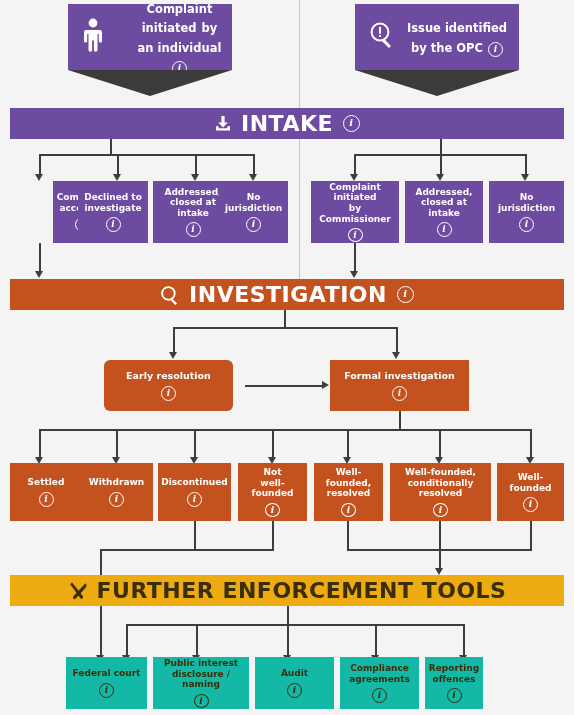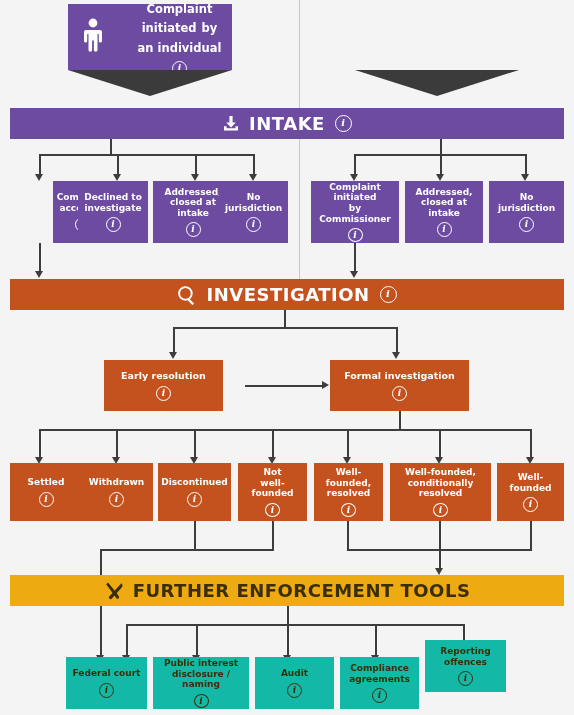--- a/index.html
+++ b/index.html
@@ -74,21 +74,21 @@
   .bar{
     position:absolute;
     left:10px;width:554px;
     display:flex;
     align-items:center;
     justify-content:center;
     box-sizing:border-box;
     font-weight:bold;
     letter-spacing:.5px;
   }
-  .bar .btext{font-size:18px;}
+  .bar .btext{font-size:22px;}
   .bar .bicon{margin-right:9px;display:flex;align-items:center;}
   .bar .info{margin:0 0 0 10px;}
   .bar-purple{background:#6c4ba0;color:#fff;}
   .bar-orange{background:#c4521f;color:#fff;}
   .bar-yellow{background:#eeaa11;color:#3b2e06;}
 
   
   .ln{position:absolute;background:#3d3d3d;}
   .vl{width:1.6px;}
   .hl{height:1.6px;}
@@ -123,20 +123,35 @@
       </svg>
     </span>
     <span class="tbody">
       <span class="ttext">Complaint initiated</span>
       <span class="ttext">by an individual</span>
       <span class="info">i</span>
     </span>
   </div>
   <div class="ribbon" style="left:68px;top:70px;"></div>
 
+  <div class="topcard" style="left:355px;top:4px;width:164px;height:66px;">
+    <span class="ticon">
+      <svg width="26" height="28" viewBox="0 0 26 28" aria-hidden="true">
+        <circle cx="11" cy="11" r="8.4" fill="none" stroke="#ffffff" stroke-width="2"></circle>
+        <rect x="10.1" y="5.8" width="1.9" height="7" fill="#ffffff"></rect>
+        <rect x="10.1" y="14.1" width="1.9" height="1.9" fill="#ffffff"></rect>
+        <rect x="15.5" y="17.6" width="3" height="10" fill="#ffffff" transform="rotate(-45 17 22)"></rect>
+      </svg>
+    </span>
+    <span class="tbody">
+      <span class="ttext">Issue identified</span>
+      <span class="ttext">by the OPC</span>
+      <span class="info">i</span>
+    </span>
+  </div>
   <div class="ribbon" style="left:355px;top:70px;"></div>
 
   <div class="bar bar-purple" style="top:108px;height:31px;">
     <span class="bicon">
       <svg width="18" height="18" viewBox="0 0 18 18" aria-hidden="true">
         <rect x="7.4" y="1" width="3.2" height="7" fill="#fff"></rect>
         <path d="M4.2 7.4 L9 12.6 L13.8 7.4 Z" fill="#fff"></path>
         <path d="M2 11.2 v4.4 h14 v-4.4 h-2.6 v2.1 h-8.8 v-2.1 z" fill="#fff"></path>
       </svg>
     </span>
@@ -215,21 +230,21 @@
     <span class="info big">i</span>
   </div>
 
   <div class="ln vl" style="left:284px;top:310px;height:18px;"></div>
   <div class="ln hl" style="left:173px;top:327px;width:224px;"></div>
   <div class="ln vl" style="left:173px;top:327px;height:26px;"></div>
   <div class="ln vl" style="left:396px;top:327px;height:26px;"></div>
   <div class="arrowhead" style="left:169.3px;top:352px;"></div>
   <div class="arrowhead" style="left:392.3px;top:352px;"></div>
 
-  <div class="node orange" style="left:104px;top:360px;width:119px;height:51px;font-size:9.5px;">
+  <div class="node orange" style="left:104px;top:360px;width:129px;height:51px;font-size:9.5px;border-radius:6px;">
     <span class="label">Early resolution</span>
     <span class="info">i</span>
   </div>
   <div class="node orange" style="left:330px;top:360px;width:139px;height:51px;font-size:9.5px;">
     <span class="label">Formal investigation</span>
     <span class="info">i</span>
   </div>
 
   <div class="ln hl" style="left:245px;top:385px;width:78px;"></div>
   <div class="arrowhead-r" style="left:322px;top:381.3px;"></div>
@@ -329,19 +344,19 @@
   </div>
   <div class="node yellow" style="left:255px;top:657px;width:79px;height:52px;font-size:9px;">
     <span class="label">Audit</span>
     <span class="info">i</span>
   </div>
   <div class="node yellow" style="left:340px;top:657px;width:79px;height:52px;font-size:9px;">
     <span class="label">Compliance</span>
     <span class="label">agreements</span>
     <span class="info">i</span>
   </div>
-  <div class="node yellow" style="left:425px;top:640px;width:81px;height:52px;font-size:9px;justify-content:center;">
+  <div class="node yellow" style="left:425px;top:657px;width:58px;height:52px;font-size:9px;justify-content:center;">
     <span class="label">Reporting</span>
     <span class="label">offences</span>
     <span class="info">i</span>
   </div>
 
 </div>
 
 </body></html>

